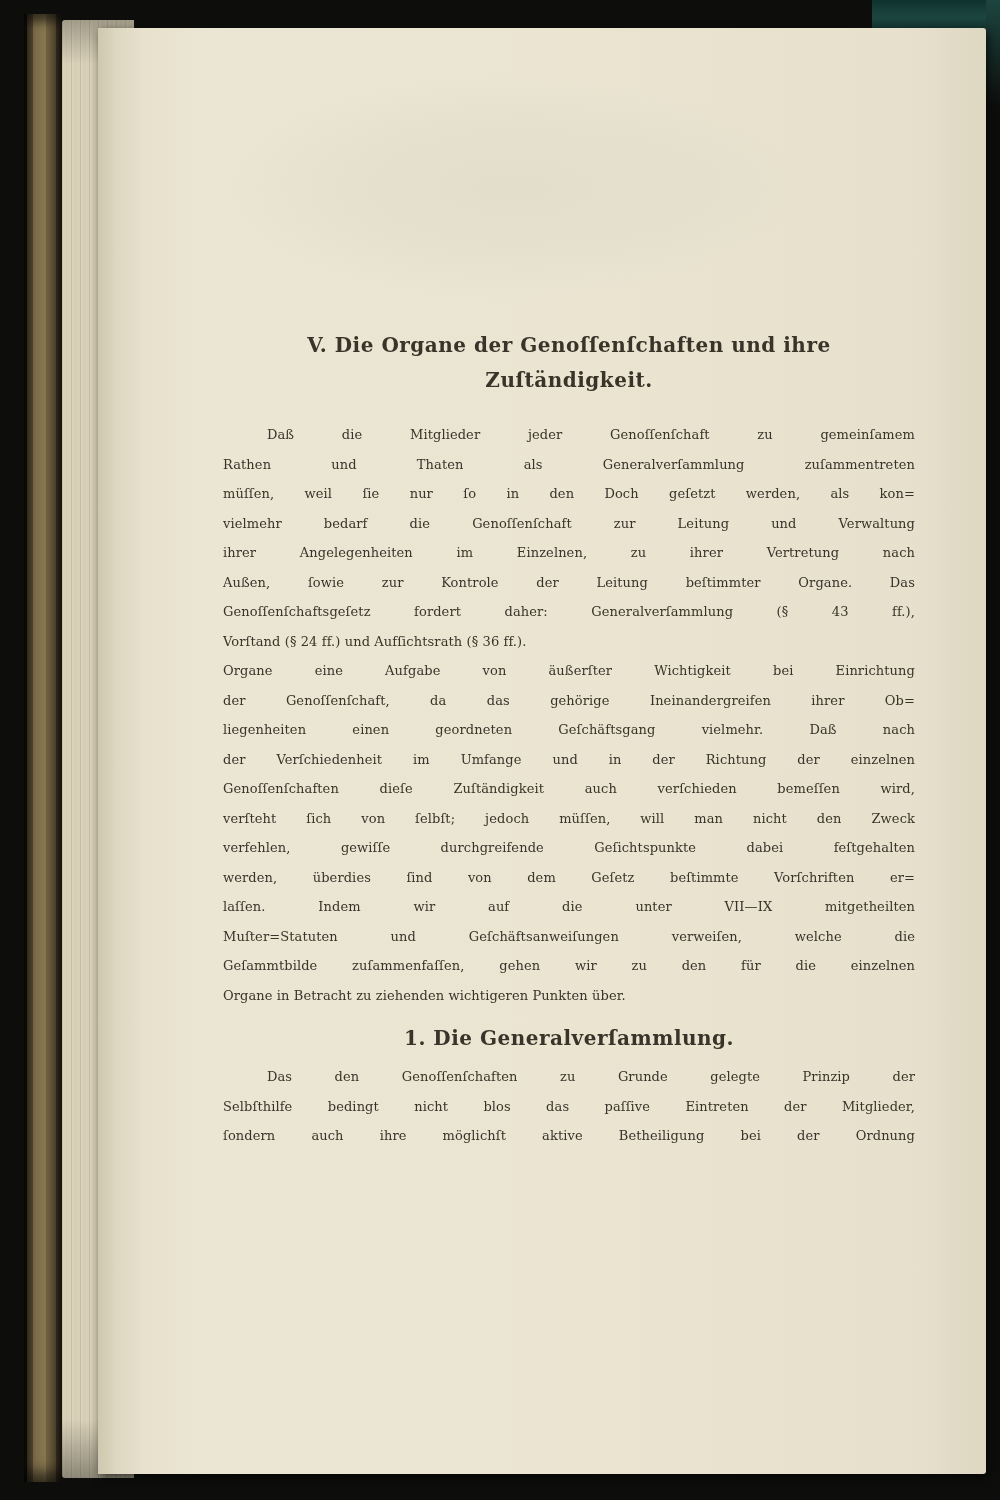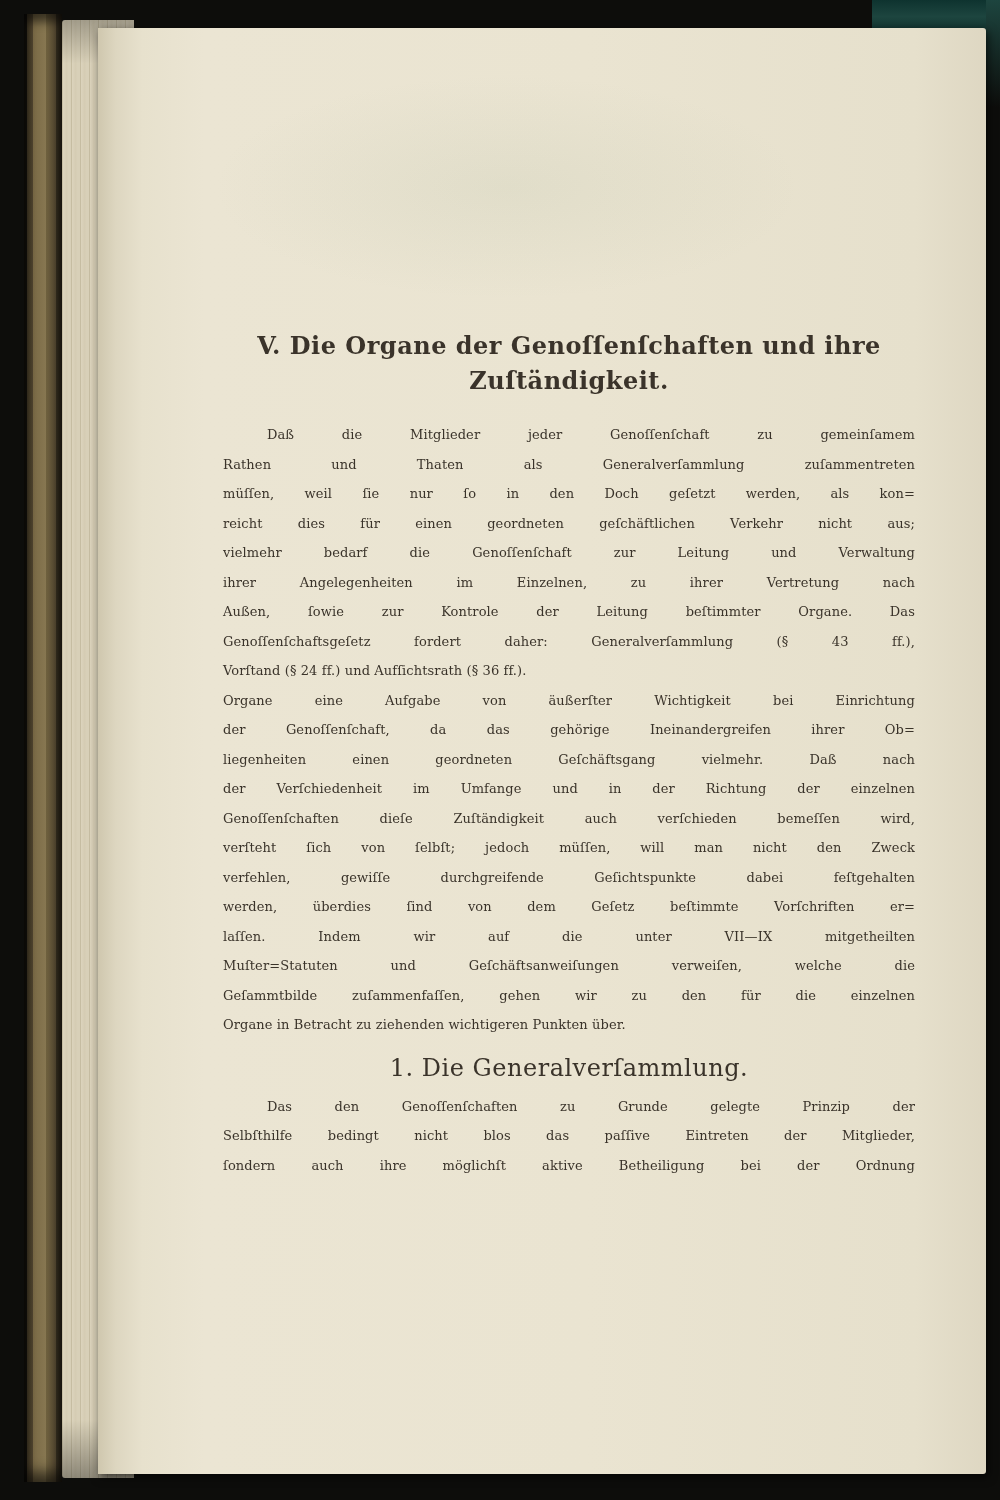--- a/index.html
+++ b/index.html
@@ -89,34 +89,34 @@
     color: var(--ink, #3a332a);
   }
 
   .chapter-heading {
     margin-bottom: 22px;
   }
   .chapter-heading .line {
     text-align: center;
     text-align-last: center;
     font-weight: bold;
-    font-size: 24px;
+    font-size: 20px;
     line-height: 35px;
     letter-spacing: 0.5px;
   }
 
   .section-heading {
     margin-top: 12px;
     margin-bottom: 8px;
   }
   .section-heading .line {
     text-align: center;
     text-align-last: center;
-    font-weight: normal;
-    font-size: 24px;
+    font-weight: bold;
+    font-size: 20px;
     line-height: 32px;
     letter-spacing: 0.5px;
   }
 
   .paragraph .line {
     font-size: 13px;
     line-height: 29.5px;
     text-align: justify;
     text-align-last: justify;
     white-space: nowrap;
@@ -141,21 +141,20 @@
   <div class="text-block">
 
   <div class="block chapter-heading">
         <div class="line">V. Die Organe der Genoſſenſchaften und ihre</div>
         <div class="line">Zuſtändigkeit.</div>
       </div>
       <div class="block paragraph">
         <div class="line indent">Daß die Mitglieder jeder Genoſſenſchaft zu gemeinſamem</div>
         <div class="line">Rathen und Thaten als Generalverſammlung zuſammentreten</div>
         <div class="line">müſſen, weil ſie nur ſo in den Doch geſetzt werden, als kon=</div>
-        <div class="line">reicht dies für einen geordneten geſchäftlichen Verkehr nicht aus;</div>
         <div class="line">vielmehr bedarf die Genoſſenſchaft zur Leitung und Verwaltung</div>
         <div class="line">ihrer Angelegenheiten im Einzelnen, zu ihrer Vertretung nach</div>
         <div class="line">Außen, ſowie zur Kontrole der Leitung beſtimmter Organe.  Das</div>
         <div class="line">Genoſſenſchaftsgeſetz fordert daher: Generalverſammlung (§ 43 ff.),</div>
         <div class="line flush">Vorſtand (§ 24 ff.) und Aufſichtsrath (§ 36 ff.).</div>
       </div>
       <div class="block paragraph">
         <div class="line">Organe eine Aufgabe von äußerſter Wichtigkeit bei Einrichtung</div>
         <div class="line">der Genoſſenſchaft, da das gehörige Ineinandergreifen ihrer Ob=</div>
         <div class="line">liegenheiten einen geordneten Geſchäftsgang vielmehr.  Daß nach</div>

